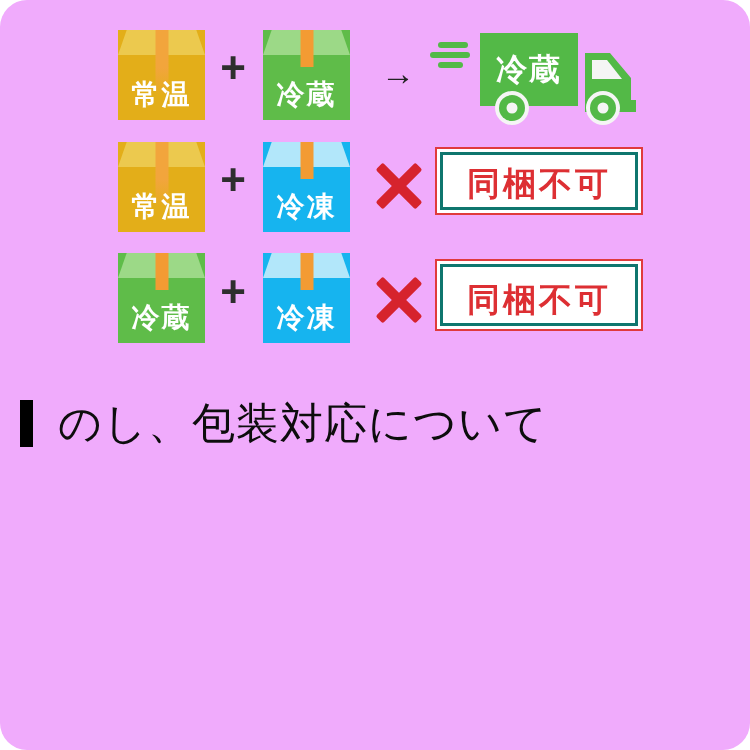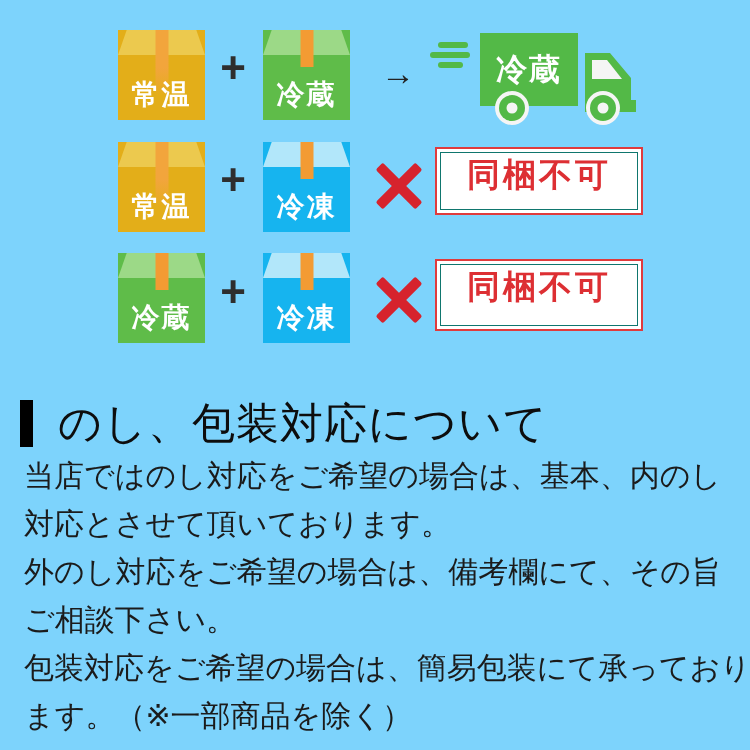--- a/index.html
+++ b/index.html
@@ -1,18 +1,18 @@
 <!DOCTYPE html>
 <html><head>
 <meta charset="utf-8">
 <style>
   html,body{margin:0;padding:0;}
   .canvas{
-    position:relative;width:750px;height:750px;background:#7dd3fc;
-    font-family:"Liberation Sans","DejaVu Sans",sans-serif;overflow:hidden;
+    position:relative;width:750px;height:750px;background:#f0abfc;
+    font-family:"Liberation Sans","DejaVu Sans",sans-serif;overflow:hidden;border-radius:27px;
   }
   
   .pkg-box{position:absolute;width:87px;height:90px;}
   .pkg-box .lid{position:absolute;top:0;left:0;right:0;height:25px;
     clip-path:polygon(10% 0,90% 0,100% 100%,0 100%);}
   .pkg-box .tape{position:absolute;top:0;left:50%;transform:translateX(-50%);
     width:13px;height:37px;background:#f39b33;}
   .pkg-box.yellow{background:#e3ae19;}
   .pkg-box.yellow .lid{background:#ecc94e;}
   .pkg-box.yellow .tape{height:66px;
@@ -32,22 +32,22 @@
   .xmark .mini-arrow{position:absolute;left:50%;top:50%;transform:translate(-50%,-50%);
     font-size:26px;font-weight:bold;color:#222;line-height:26px;}
   .xmark .xbars{position:absolute;inset:0;}
   .xmark .xbars::before,.xmark .xbars::after{content:"";position:absolute;left:50%;top:50%;
     width:56px;height:10px;background:#d6232d;border-radius:2px;}
   .xmark .xbars::before{transform:translate(-50%,-50%) rotate(45deg);}
   .xmark .xbars::after{transform:translate(-50%,-50%) rotate(-45deg);}
   
   .stamp{position:absolute;width:208px;background:#fff;border:2px solid #e03a3c;
     padding:3px;box-sizing:border-box;}
-  .stamp-inner{border:1px solid #0f766e;width:100%;height:100%;box-sizing:border-box;
-    display:flex;align-items:flex-start;justify-content:center;}
+  .stamp-inner{border:3px solid #0f766e;width:100%;height:100%;box-sizing:border-box;
+    display:flex;align-items:flex-end;justify-content:center;}
   .stamp-text{color:#dd2f33;font-weight:bold;font-size:33px;letter-spacing:3px;}
   
   .truck{position:absolute;left:428px;top:28px;}
   
   .heading{position:absolute;left:20px;top:381px;display:flex;align-items:center;}
   .heading-bar{width:13px;height:47px;background:#000;margin-right:9px;flex:0 0 auto;}
   .heading-text{margin:16px;font-size:43px;line-height:52px;font-weight:400;color:#0d0d0d;
     letter-spacing:1px;white-space:nowrap;}
   
   .body-text{position:absolute;left:24px;top:452px;right:10px;}
@@ -133,22 +133,14 @@
     <div class="stamp-inner">
       <span class="stamp-text">同梱不可</span>
     </div>
   </div>
 
   <div class="heading">
     <div class="heading-bar"></div>
     <h2 class="heading-text">のし、包装対応について</h2>
   </div>
 
-  <div class="body-text">
-    <div class="body-line">当店ではのし対応をご希望の場合は、基本、内のし</div>
-    <div class="body-line">対応とさせて頂いております。</div>
-    <div class="body-line">外のし対応をご希望の場合は、備考欄にて、その旨</div>
-    <div class="body-line">ご相談下さい。</div>
-    <div class="body-line">包装対応をご希望の場合は、簡易包装にて承っており</div>
-    <div class="body-line">ます。（※一部商品を除く）</div>
-  </div>
 
 </div>
 
 </body></html>

